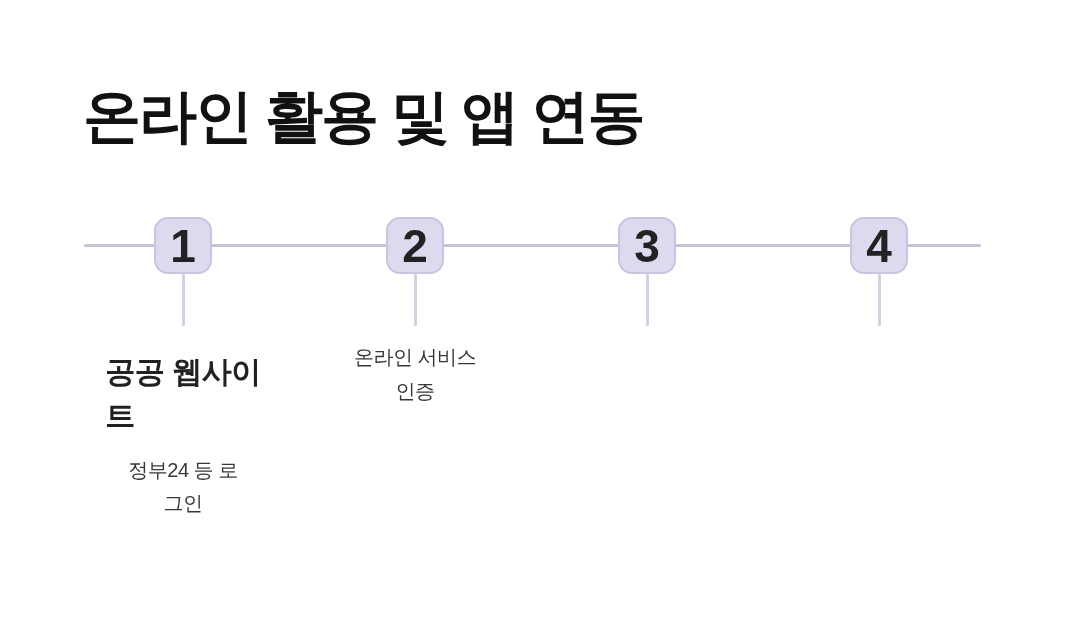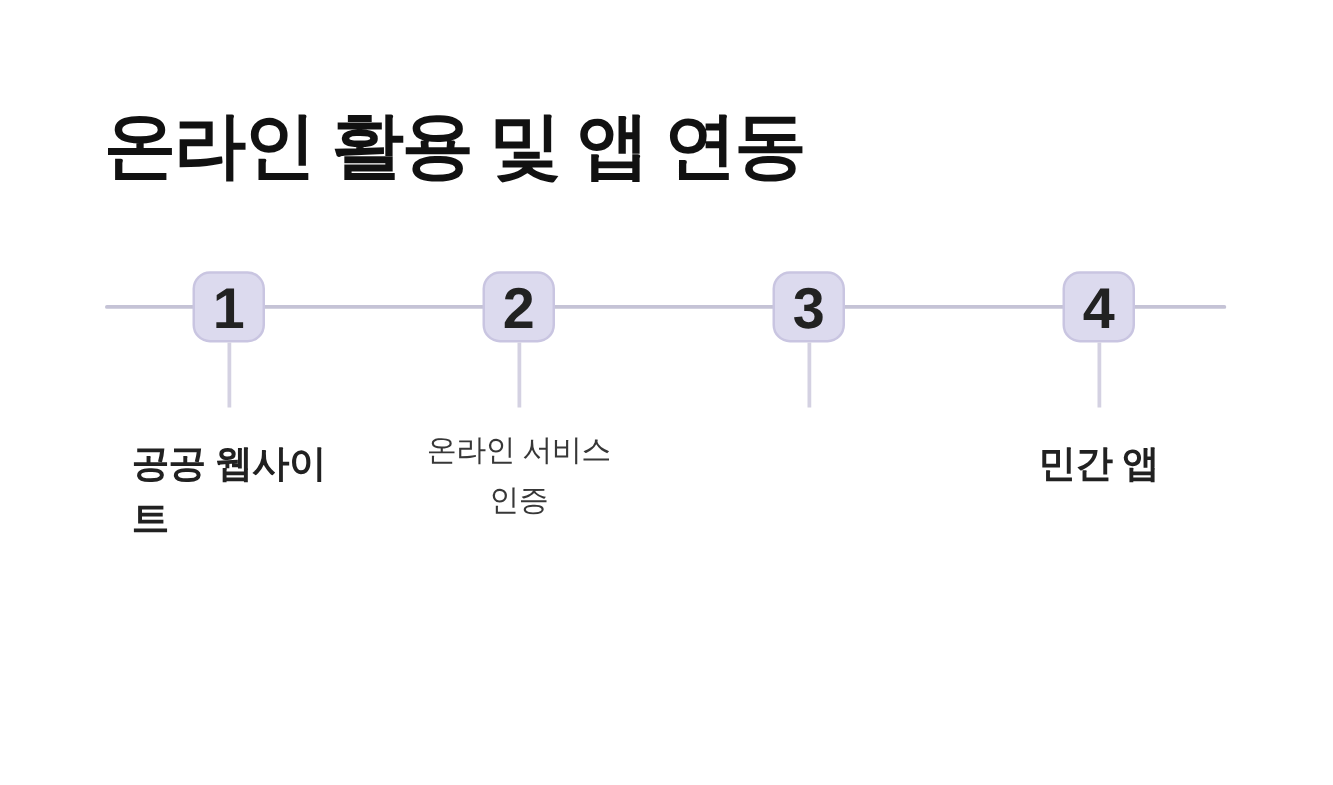--- a/index.html
+++ b/index.html
@@ -81,21 +81,21 @@
     font-size: 30px;
     font-weight: 700;
     color: #212121;
     line-height: 1.48;
     text-align: left;
     white-space: pre-line;
     letter-spacing: -0.5px;
   }
   .step-desc {
     margin-top: 15px;
-    font-size: 24px;
+    font-size: 20px;
     font-weight: 400;
     color: #373737;
     line-height: 1.68;
     text-align: center;
     white-space: pre-line;
     letter-spacing: -0.5px;
   }
 </style>
 </head>
 <body>
@@ -106,20 +106,22 @@
   <div class="timeline">
     <div class="hline"></div>
 
     <div class="step step-1">
       <div class="num-box">
         <span>1</span>
       </div>
       <div class="vline"></div>
       <div class="step-title">공공 웹사이
 트</div>
+      <div class="step-desc">정부24 등 로
+그인</div>
     </div>
 
     <div class="step step-2">
       <div class="num-box">
         <span>2</span>
       </div>
       <div class="vline"></div>
       <div class="step-desc">온라인 서비스
 인증</div>
     </div>
@@ -129,16 +131,15 @@
         <span>3</span>
       </div>
       <div class="vline"></div>
     </div>
 
     <div class="step step-4">
       <div class="num-box">
         <span>4</span>
       </div>
       <div class="vline"></div>
-      <div class="step-title">민간 앱</div>
     </div>
   </div>
 </div>
 
 </body></html>

